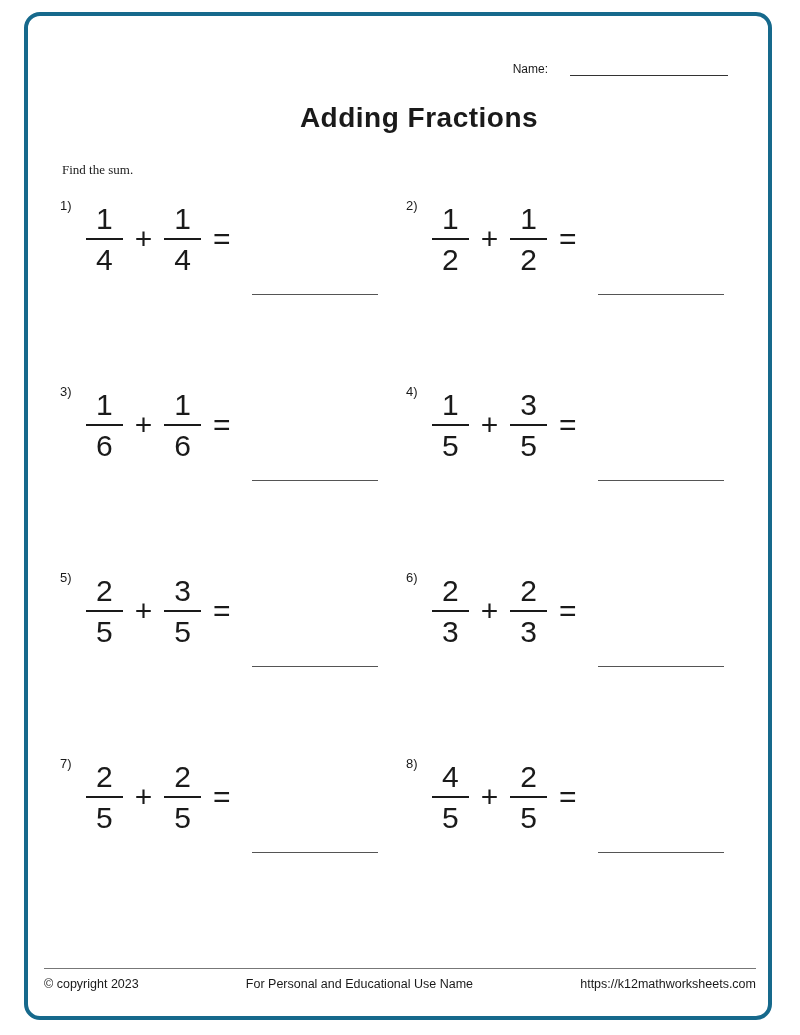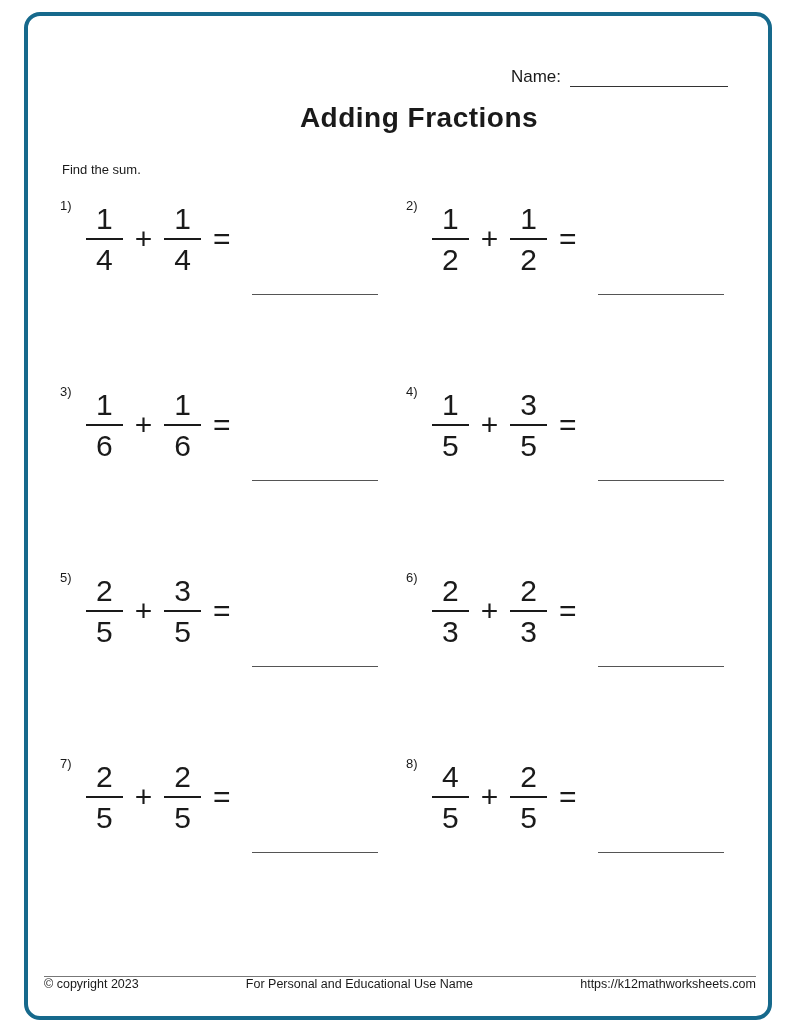--- a/index.html
+++ b/index.html
@@ -17,26 +17,26 @@
     left: 24px;
     top: 12px;
     width: 748px;
     height: 1008px;
     border: 4px solid #16698c;
     border-radius: 16px;
     box-sizing: border-box;
   }
   .name-row {
     position: absolute;
-    top: 67px;
+    top: 60px;
     right: 72px;
-    font-size: 17px;
+    font-size: 12px;
     display: flex;
     align-items: flex-end;
-    gap: 9px;
+    gap: 22px;
   }
   .name-line {
     display: inline-block;
     width: 158px;
     height: 15px;
     border-bottom: 1px solid #333;
   }
   .title {
     position: absolute;
     top: 102px;
@@ -46,20 +46,21 @@
     font-size: 28px;
     font-weight: bold;
     letter-spacing: 0.5px;
     padding-left: 19px;
   }
   .instruction {
     position: absolute;
     top: 162px;
     left: 62px;
     font-size: 13px;
+    font-family: Liberation Serif, serif;
   }
   .problems {
     position: absolute;
     top: 196px;
     left: 60px;
     width: 692px;
     display: grid;
     grid-template-columns: 346px 346px;
     row-gap: 100px;
   }
@@ -103,20 +104,21 @@
   }
   .footer {
     position: absolute;
     left: 44px;
     right: 44px;
     bottom: 44px;
     border-top: 1px solid #777;
     display: flex;
     justify-content: space-between;
     align-items: baseline;
+    padding-top: 8px;
     font-size: 12.5px;
   }
 </style>
 </head>
 <body>
 
 <div class="page-border" style="border-color: rgb(22, 105, 140);"></div>
 
 <div class="name-row">
   <span>Name:</span>

